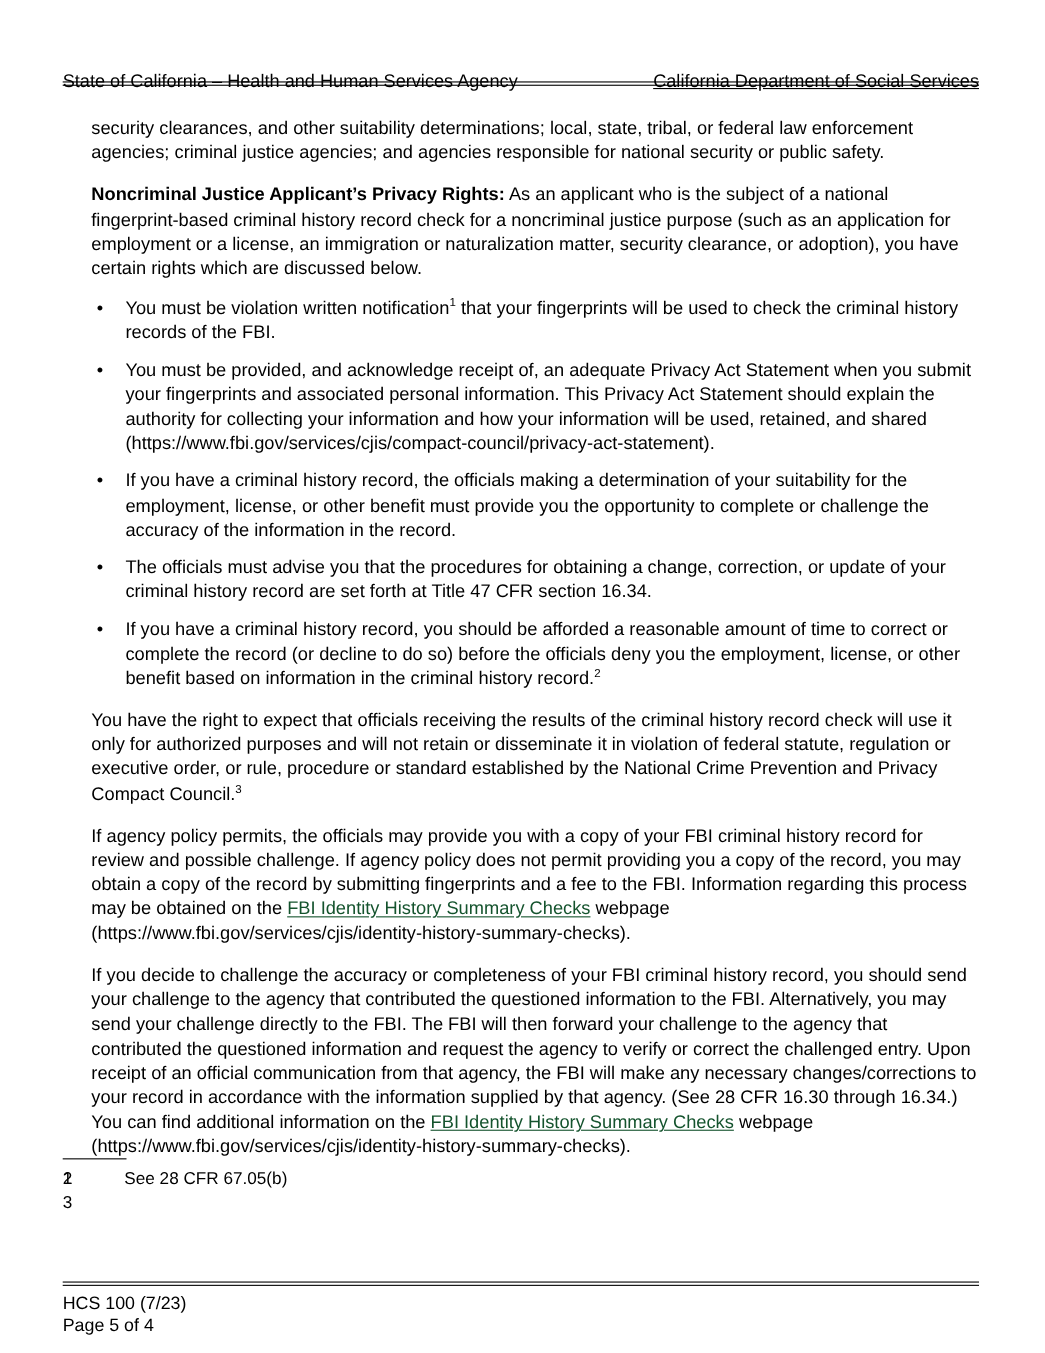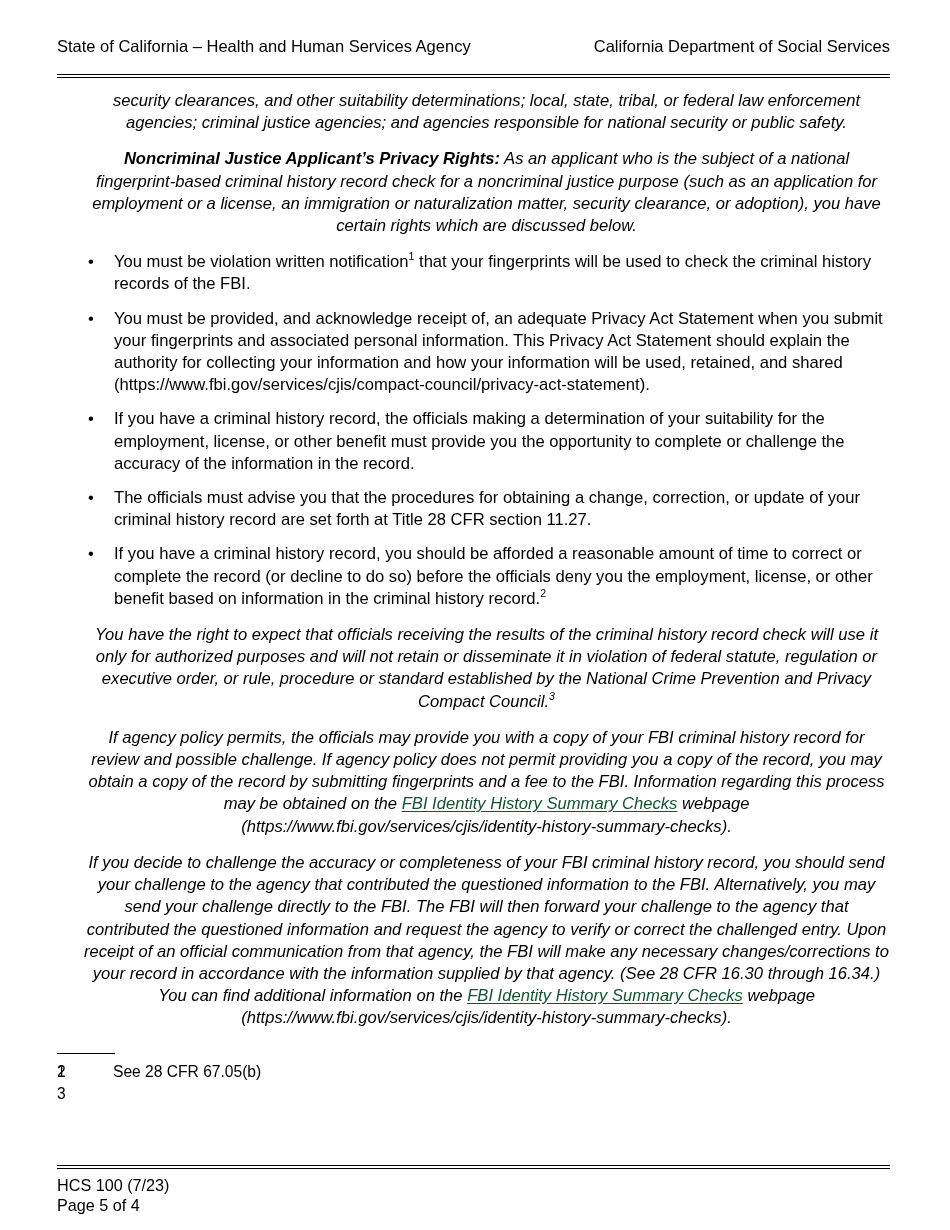--- a/index.html
+++ b/index.html
@@ -18,32 +18,32 @@
     position: relative;
     width: 950px;
     height: 1230px;
     box-sizing: border-box;
   }
 
   
   .header {
     position: absolute;
     left: 57px;
-    top: 36px;
+    top: 64px;
     width: 833px;
     display: flex;
     justify-content: space-between;
     align-items: baseline;
     font-size: 16.5px;
     line-height: 20px;
     white-space: nowrap;
     gap: 20px;
   }
   .header .left  { text-align: left; }
-  .header .right { text-align: left; }
+  .header .right { text-align: left; text-decoration: underline; }
 
   .rule-double {
     position: absolute;
     left: 57px;
     width: 833px;
     height: 4px;
     border-top: 1.4px solid #000;
     border-bottom: 1.4px solid #000;
     box-sizing: border-box;
   }
@@ -51,25 +51,24 @@
   .rule-footer { top: 1165px; }
 
   
   .body {
     position: absolute;
     left: 83px;
     top: 90px;
     width: 807px;
   }
   p.para {
-    margin: 0 0 14px 0;
+    margin: 16px 0 14px 0;
     font-size: 16.6px;
     line-height: 22.2px;
-    text-align: center;
-    font-style: italic;
+    text-align: left;
   }
   .bold { font-weight: bold; }
   sup {
     font-size: 10.5px;
     vertical-align: super;
     line-height: 0;
   }
   a.link {
     color: #14532d;
     text-decoration: underline;
@@ -162,21 +161,21 @@
       <li>
         <span class="dot">•</span><span>You must be violation written notification</span><sup>1</sup><span> that your fingerprints will be used to check the criminal history records of the FBI.</span>
       </li>
       <li>
         <span class="dot">•</span><span>You must be provided, and acknowledge receipt of, an adequate Privacy Act Statement when you submit your fingerprints and associated personal information. This Privacy Act Statement should explain the authority for collecting your information and how your information will be used, retained, and shared (https://www.fbi.gov/services/cjis/compact-council/privacy-act-statement).</span>
       </li>
       <li>
         <span class="dot">•</span><span>If you have a criminal history record, the officials making a determination of your suitability for the employment, license, or other benefit must provide you the opportunity to complete or challenge the accuracy of the information in the record.</span>
       </li>
       <li>
-        <span class="dot">•</span><span>The officials must advise you that the procedures for obtaining a change, correction, or update of your criminal history record are set forth at Title 28 CFR section 11.27.</span>
+        <span class="dot">•</span><span>The officials must advise you that the procedures for obtaining a change, correction, or update of your criminal history record are set forth at Title 47 CFR section 16.34.</span>
       </li>
       <li>
         <span class="dot">•</span><span>If you have a criminal history record, you should be afforded a reasonable amount of time to correct or complete the record (or decline to do so) before the officials deny you the employment, license, or other benefit based on information in the criminal history record.</span><sup>2</sup>
       </li>
     </ul>
 
     <p class="para"><span>You have the right to expect that officials receiving the results of the criminal history record check will use it only for authorized purposes and will not retain or disseminate it in violation of federal statute, regulation or executive order, or rule, procedure or standard established by the National Crime Prevention and Privacy Compact Council.</span><sup>3</sup></p>
 
     <p class="para"><span>If agency policy permits, the officials may provide you with a copy of your FBI criminal history record for review and possible challenge. If agency policy does not permit providing you a copy of the record, you may obtain a copy of the record by submitting fingerprints and a fee to the FBI. Information regarding this process may be obtained on the </span><a class="link" href="#">FBI Identity History Summary Checks</a><span> webpage (https://www.fbi.gov/services/cjis/identity-history-summary-checks).</span></p>
 

